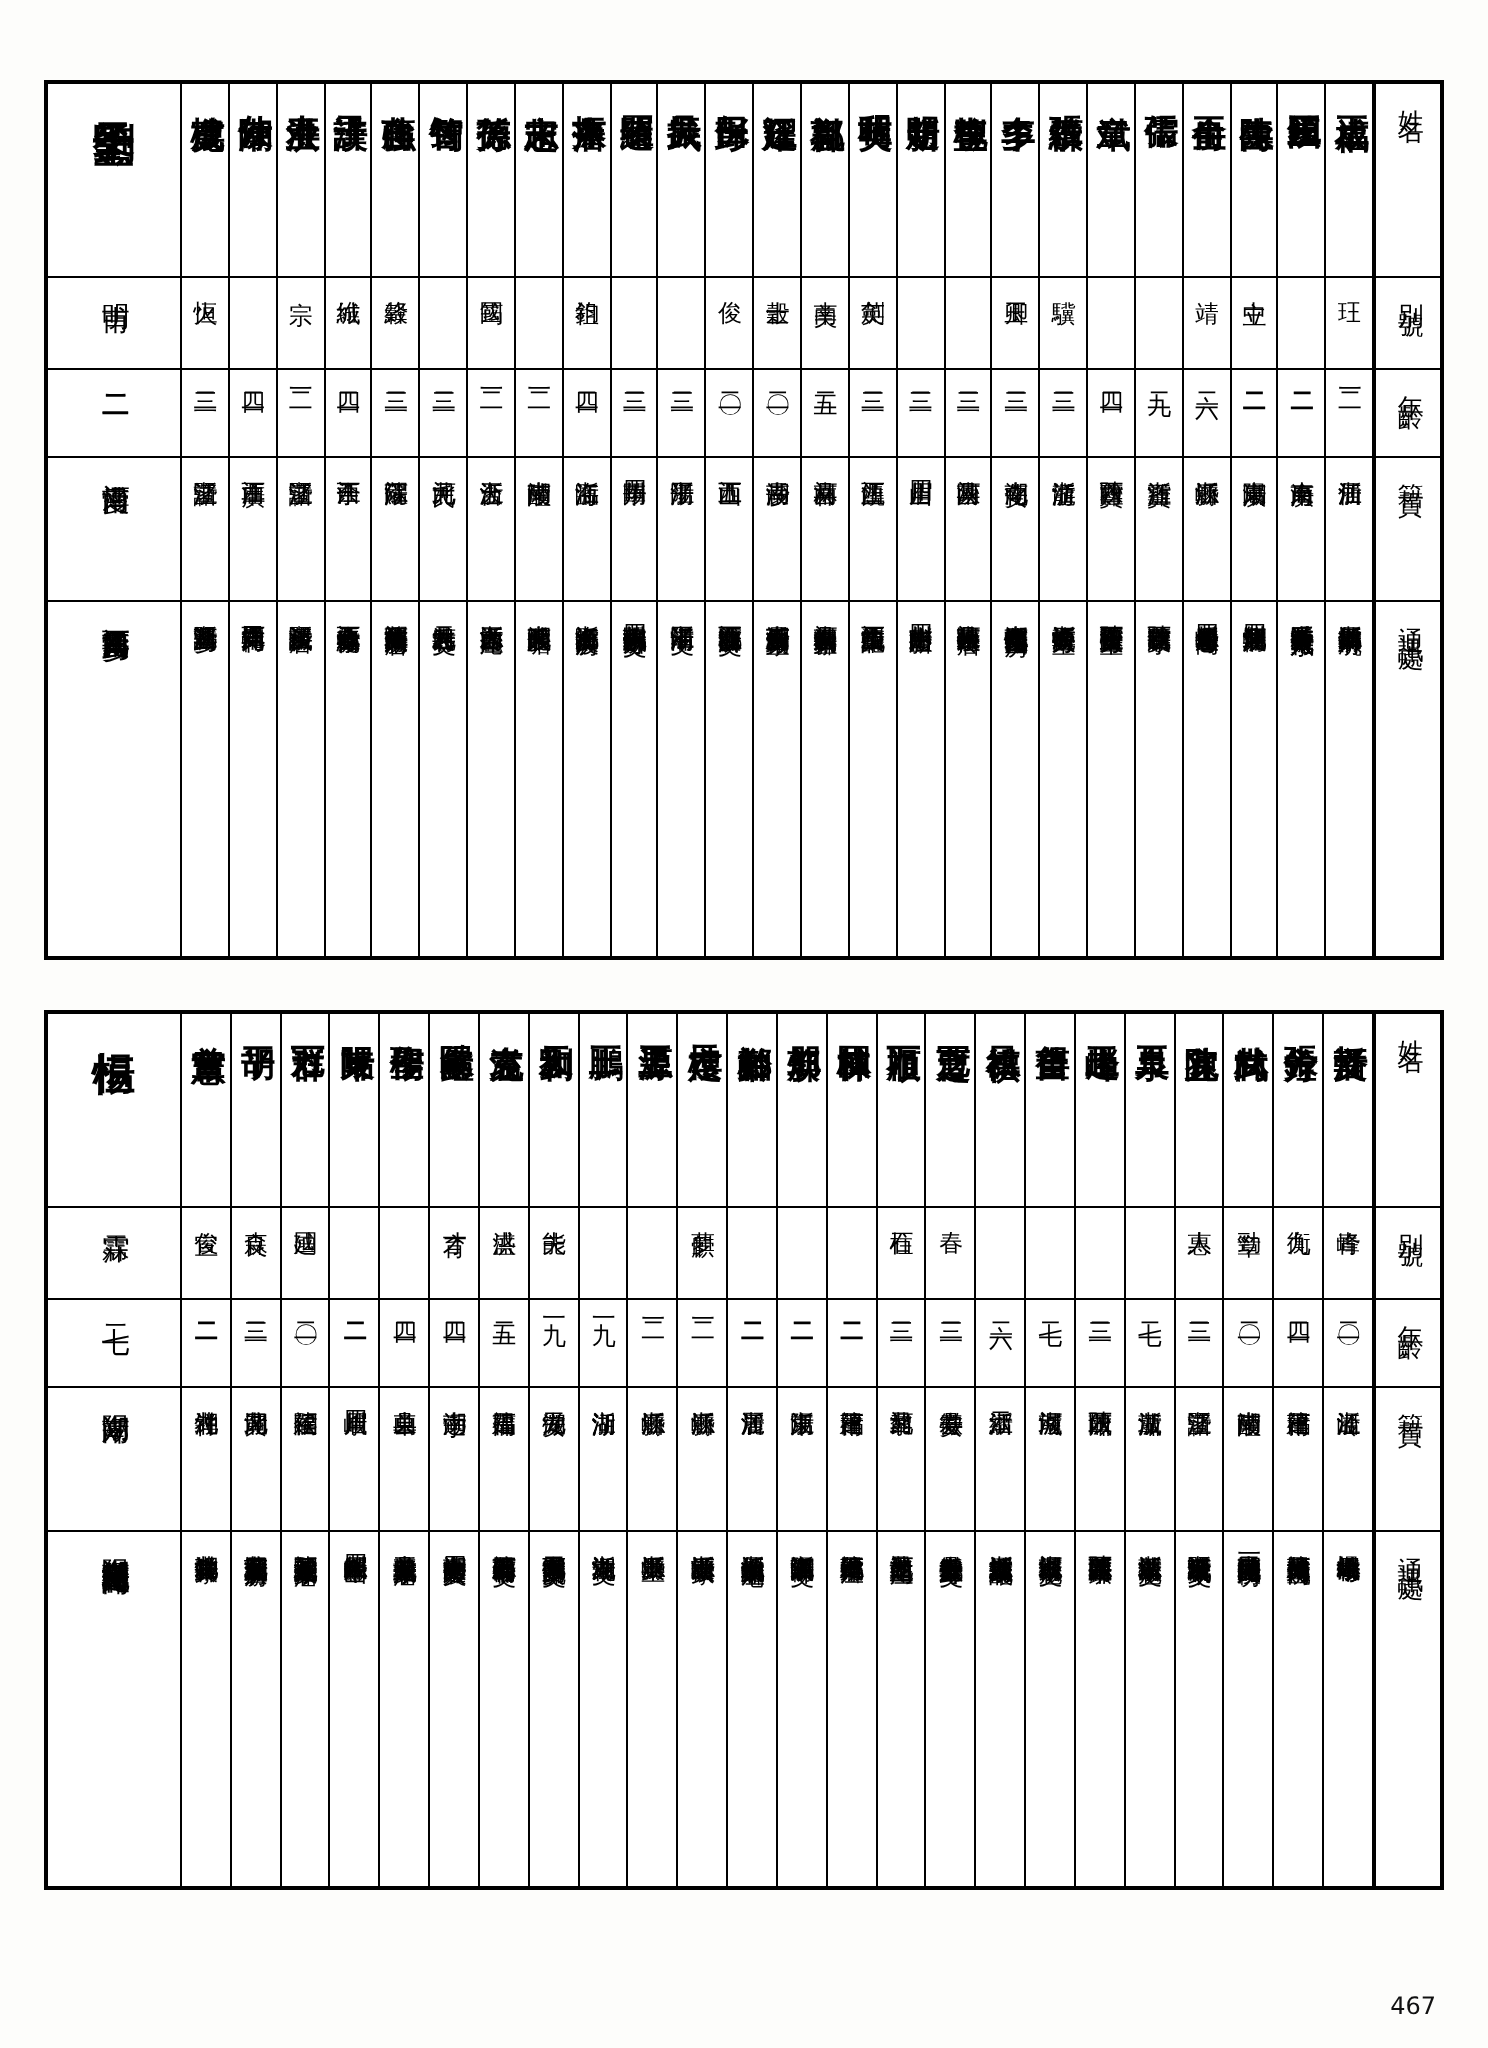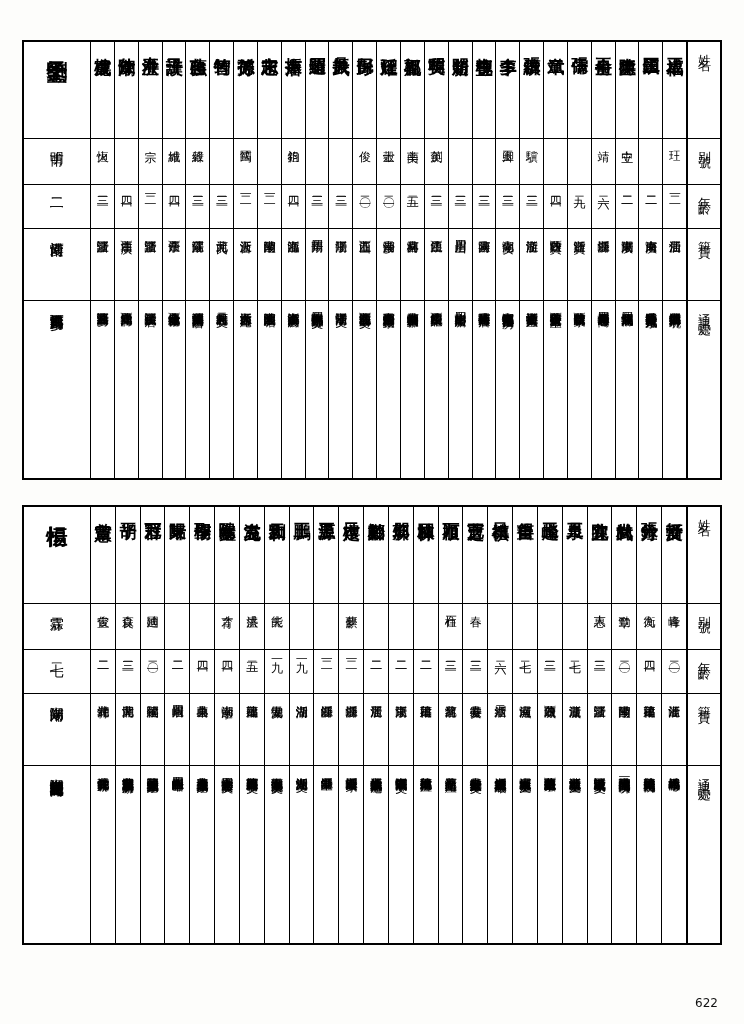--- a/index.html
+++ b/index.html
@@ -1006,14 +1006,14 @@
         </div>
         <div class="cell r-nat">
           <span class="vt t-hdr">籍貫</span>
         </div>
         <div class="cell r-addr">
           <span class="vt t-hdr">通訊處</span>
         </div>
       </div>
     </div>
 
-  <div class="pageno">622</div>
+  <div class="pageno">467</div>
 </div>
 
 </body></html>

